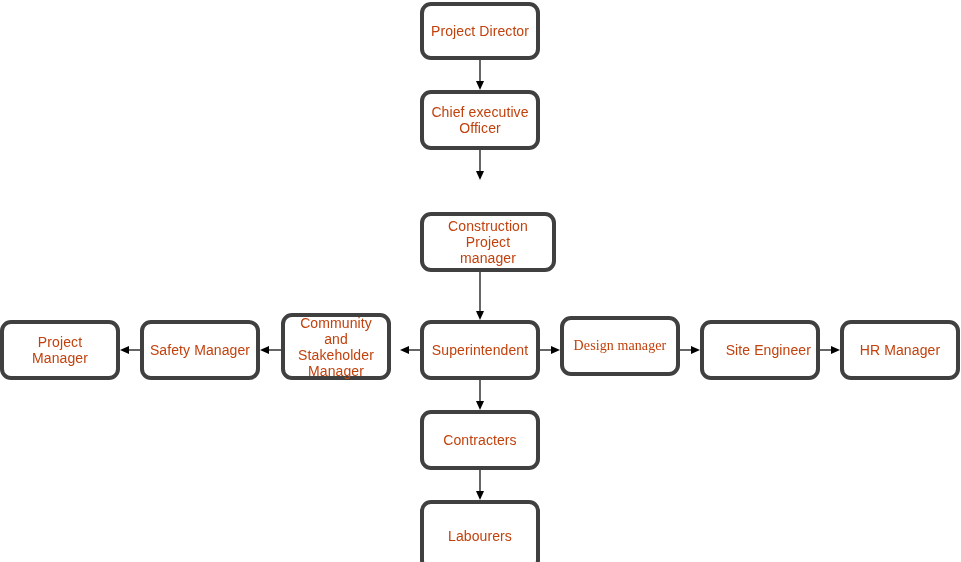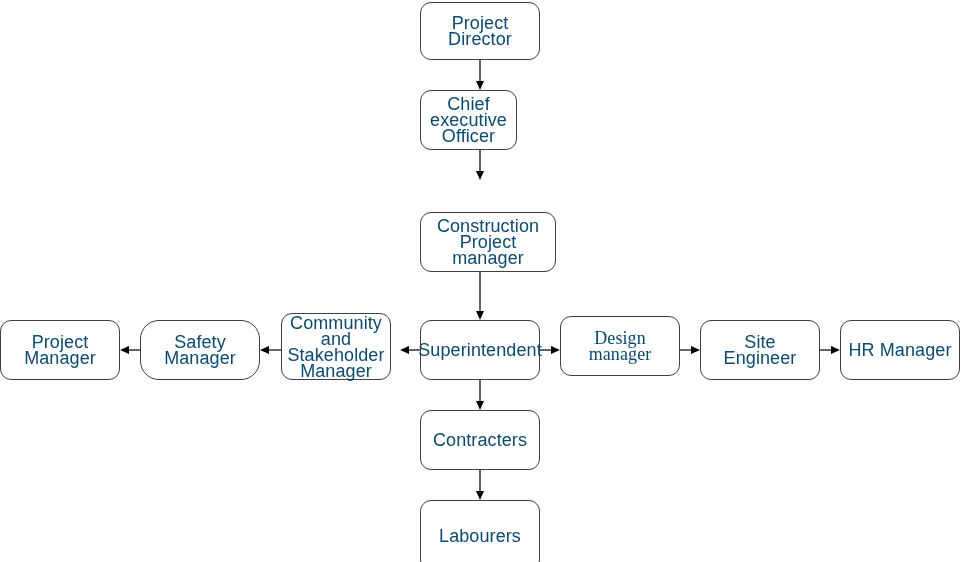--- a/index.html
+++ b/index.html
@@ -22,28 +22,28 @@
     left: 0;
     top: 0;
     width: 961px;
     height: 562px;
     pointer-events: none;
   }
   .node {
     position: absolute;
     box-sizing: border-box;
     background: #ffffff;
-    border: 1px solid #404040;
+    border: 4px solid #404040;
     border-radius: 11px;
     display: flex;
     align-items: center;
     justify-content: center;
     text-align: center;
-    color: #0c4a6e;
-    font-size: 18px;
+    color: #c2410c;
+    font-size: 14px;
     line-height: 16px;
     letter-spacing: 0.1px;
     padding: 2px 5px;
   }
   .node-label {
     display: block;
     white-space: pre-line;
   }
 </style>
 </head>
@@ -95,42 +95,42 @@
       <g>
         <line x1="820" y1="350" x2="831" y2="350" stroke="#000000" stroke-width="1.2"></line>
         <polygon points="840,350 831,346 831,354" fill="#000000"></polygon>
       </g>
     </svg>
 
   <div id="node-layer">
       <div class="node" style="left: 420px; top: 2px; width: 120px; height: 58px;">
         <span class="node-label">Project Director</span>
       </div>
-      <div class="node" style="left: 420px; top: 90px; width: 97px; height: 60px;">
+      <div class="node" style="left: 420px; top: 90px; width: 120px; height: 60px;">
         <span class="node-label">Chief executive
 Officer</span>
       </div>
       <div class="node" style="left: 420px; top: 180px; width: 136px; height: 60px; margin-top: 32px;">
         <span class="node-label">Construction Project
 manager</span>
       </div>
       <div class="node" style="left: 420px; top: 320px; width: 120px; height: 60px;">
         <span class="node-label">Superintendent</span>
       </div>
       <div class="node" style="left: 420px; top: 410px; width: 120px; height: 60px;">
         <span class="node-label">Contracters</span>
       </div>
       <div class="node" style="left: 420px; top: 500px; width: 120px; height: 71px;">
         <span class="node-label">Labourers</span>
       </div>
       <div class="node" style="left: 281px; top: 313px; width: 110px; height: 67px;">
         <span class="node-label">Community and
 Stakeholder Manager</span>
       </div>
-      <div class="node" style="left: 140px; top: 320px; width: 120px; height: 60px; border-radius: 19px;">
+      <div class="node" style="left: 140px; top: 320px; width: 120px; height: 60px;">
         <span class="node-label">Safety Manager</span>
       </div>
       <div class="node" style="left: 0px; top: 320px; width: 120px; height: 60px;">
         <span class="node-label">Project Manager</span>
       </div>
       <div class="node" style="left: 560px; top: 316px; width: 120px; height: 60px; font-family: Liberation Serif, serif;">
         <span class="node-label">Design manager</span>
       </div>
       <div class="node" style="left: 700px; top: 320px; width: 120px; height: 60px; justify-content: flex-end;">
         <span class="node-label">Site Engineer</span>

